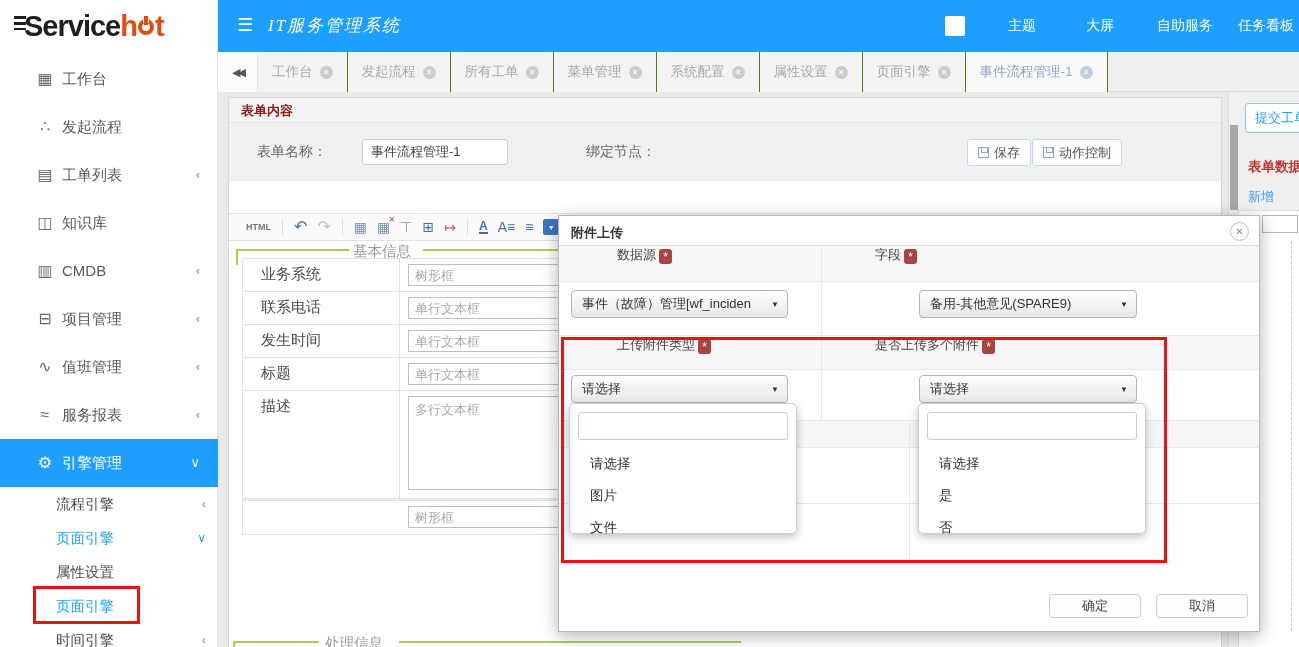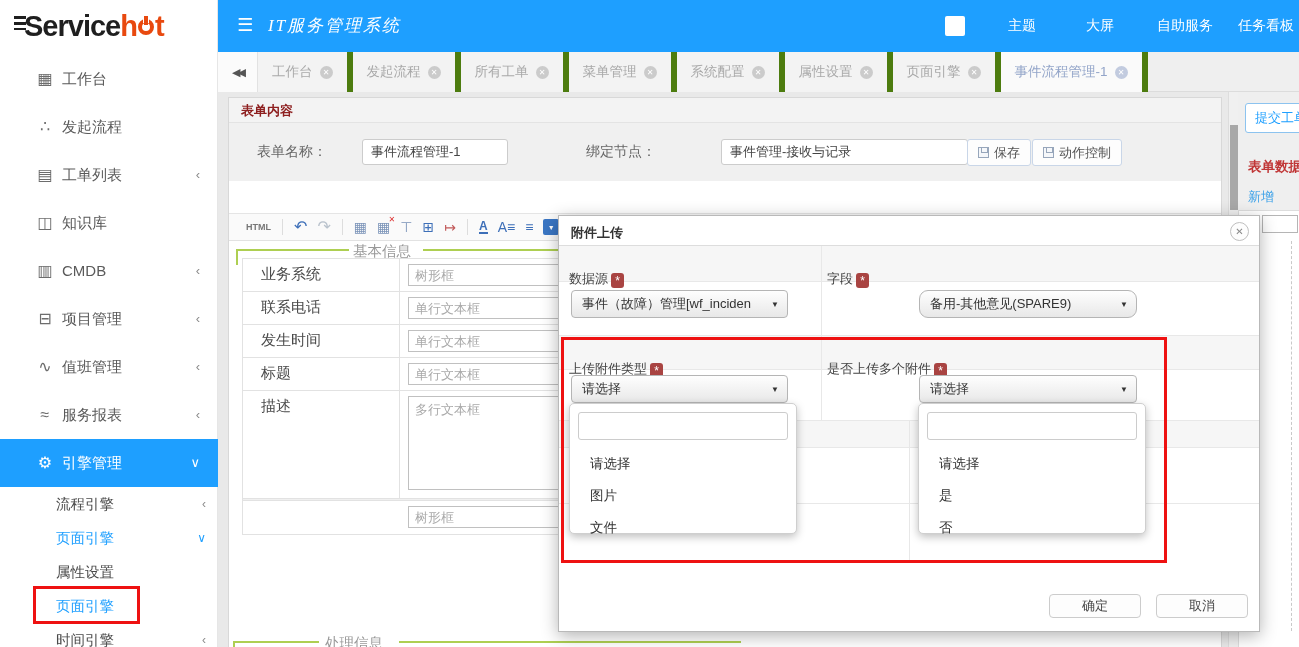--- a/index.html
+++ b/index.html
@@ -34,21 +34,21 @@
   .header { position:absolute; left:218px; top:0; width:1081px; height:52px; background:#1e9fff; color:#fff; z-index:4; }
   .hamburger { position:absolute; left:19px; top:14px; font-size:18px; cursor:pointer; }
   .app-title { position:absolute; left:50px; top:14px; font-size:17px; font-style:italic; letter-spacing:2px; font-family:"Liberation Serif","DejaVu Serif",serif; }
   .avatar-square { position:absolute; left:727px; top:16px; width:20px; height:20px; background:#fff; border-radius:2px; cursor:pointer; }
   .hmenu { position:absolute; top:17px; font-size:14px; cursor:pointer; white-space:nowrap; }
   .hm1{left:790px;} .hm2{left:868px;} .hm3{left:939px;} .hm4{left:1020px;}
 
   
   .tabbar { position:absolute; left:218px; top:52px; width:1081px; height:40px; background:#efefef; border-bottom:1px solid #dcdcdc; display:flex; z-index:4; }
   .collapse-btn { width:40px; height:40px; background:#fbfbfb; border-right:1px solid #e2e2e2; text-align:center; line-height:40px; color:#555; font-size:11px; letter-spacing:-3px; cursor:pointer; }
-  .tab { height:40px; line-height:40px; padding:0 14px; background:#f3f3f3; border-right:6px solid #4d7c0f; color:#a9a9a9; font-size:13.5px; white-space:nowrap; cursor:pointer; }
+  .tab { height:40px; line-height:40px; padding:0 14px; background:#f3f3f3; border-right:1px solid #4d7c0f; color:#a9a9a9; font-size:13.5px; white-space:nowrap; cursor:pointer; }
   .tab .tclose { display:inline-block; width:13px; height:13px; line-height:13px; margin-left:7px; border-radius:50%; background:#cbcbcb; color:#fff; font-size:8px; text-align:center; vertical-align:1px; cursor:pointer; }
   .tab.active { background:#fafafa; color:#93a5c9; }
   .tab.active .tclose { background:#c2cbdf; }
 
   
   .main-bg { position:absolute; left:218px; top:92px; width:1010px; height:555px; background:#e9e9e9; }
   .panel { position:absolute; left:228px; top:97px; width:994px; height:550px; background:#fff; border:1px solid #d8d8d8; border-bottom:none; overflow:hidden; }
   .panel-titlebar { position:absolute; left:0; top:0; width:100%; height:25px; background:#f3f3f3; border-bottom:1px solid #e3e3e3; line-height:25px; padding-left:12px; color:#8e2020; font-weight:bold; font-size:13px; }
   .meta-row { position:absolute; left:0; top:25px; width:100%; height:58px; background:#f0f0f0; }
   .meta-label { position:absolute; top:20px; color:#666; font-size:14px; }
@@ -107,21 +107,21 @@
   .rp-dash { position:absolute; left:52px; top:30px; height:390px; border-left:1px dashed #c9c9c9; }
 
   
   .modal { position:absolute; left:558px; top:215px; width:702px; height:417px; background:#fff; border:1px solid #b9b9b9; box-shadow:0 4px 16px rgba(0,0,0,0.3); z-index:50; }
   .modal-title { position:absolute; left:12px; top:8px; font-weight:bold; font-size:13px; color:#333; }
   .modal-close { position:absolute; right:10px; top:6px; width:19px; height:19px; border:1px solid #bfbfbf; border-radius:50%; color:#888; font-size:10px; text-align:center; line-height:17px; background:#fdfdfd; cursor:pointer; }
   .mrow { position:absolute; left:0; width:100%; }
   .mrow.gray { background:#f6f6f6; }
   .mrow.bline { border-bottom:1px solid #e8e8e8; }
   .mhdr { border-bottom:1px solid #ddd; }
-  .mlabel { position:absolute; top:24px; font-size:13px; color:#444; white-space:nowrap; }
+  .mlabel { position:absolute; top:0; font-size:13px; color:#444; white-space:nowrap;margin-left:48px; }
   .req-badge { display:inline-block; width:13px; height:15px; margin-left:3px; background:#a94442; border-radius:3px; color:#fff; font-size:12px; text-align:center; line-height:17px; vertical-align:-2px; }
   .vdiv { position:absolute; width:1px; background:#e8e8e8; }
   .sel { position:absolute; height:28px; border:1px solid #b5b5b5; border-radius:4px; background:linear-gradient(#fefefe,#e8e8e8); color:#333; font-size:13px; line-height:26px; padding:0 24px 0 10px; white-space:nowrap; overflow:hidden; cursor:pointer; }
   .sel .scaret { position:absolute; right:8px; top:0; font-size:8px; line-height:28px; color:#333; }
   .ddpanel { position:absolute; width:228px; height:131px; background:#fff; border:1px solid #cfcfcf; border-radius:5px; box-shadow:0 3px 8px rgba(0,0,0,0.25); z-index:70; }
   .dd-search { position:absolute; left:8px; top:8px; width:210px; height:28px; border:1px solid #ccc; border-radius:3px; background:#fff; font-family:inherit; padding:0 6px; }
   .dd-opt { position:absolute; left:0; width:100%; height:31px; line-height:31px; padding-left:20px; font-size:13.5px; color:#333; cursor:pointer; }
   .modal-btn { position:absolute; width:92px; height:24px; border:1px solid #ccc; border-radius:4px; background:#fdfdfd; color:#444; font-size:13px; text-align:center; line-height:22px; cursor:pointer; }
   .red-box-modal { position:absolute; left:2px; top:121px; width:606px; height:226px; border:3px solid #ee1111; z-index:80; pointer-events:none; }
 </style>
@@ -222,21 +222,20 @@
   </div>
 
   <div class="main-bg"></div>
   <div class="panel">
     <div class="panel-titlebar">表单内容</div>
 
     <div class="meta-row">
       <span class="meta-label ml1">表单名称：</span>
       <input class="meta-input mi1" value="事件流程管理-1" style="">
       <span class="meta-label ml2">绑定节点：</span>
-      <input class="meta-input mi2" value="事件管理-接收与记录" style="">
       <button class="meta-btn mb1"><span class="icon-floppy"></span><span>保存</span></button>
       <button class="meta-btn mb2"><span class="icon-floppy"></span><span>动作控制</span></button>
     </div>
 
     <div class="toolbar">
       <span class="tbi tb-html">HTML</span>
       <span class="tbsep"></span>
       <span class="tbi tb-undo">↶</span>
       <span class="tbi tb-redo">↷</span>
       <span class="tbsep"></span>
@@ -327,21 +326,21 @@
       <span class="modal-title">附件上传</span>
       <span class="modal-close">✕</span>
     </div>
 
     <div class="mrow gray bline" style="top:30px;height:36px;">
       <span class="mlabel" style="left:10px;"><span>数据源</span><span class="req-badge">*</span></span>
       <span class="mlabel" style="left:268px;"><span>字段</span><span class="req-badge">*</span></span>
     </div>
     <div class="mrow bline" style="top:66px;height:54px;">
       <div class="sel" style="left:12px;top:8px;width:217px;"><span>事件（故障）管理[wf_inciden</span><span class="scaret">▼</span></div>
-      <div class="sel" style="left:360px;top:8px;width:218px;border-radius:9px;"><span>备用-其他意见(SPARE9)</span><span class="scaret">▼</span></div>
+      <div class="sel" style="left:360px;top:8px;width:218px;"><span>备用-其他意见(SPARE9)</span><span class="scaret">▼</span></div>
     </div>
     <div class="mrow gray bline" style="top:120px;height:34px;">
       <span class="mlabel" style="left:10px;"><span>上传附件类型</span><span class="req-badge">*</span></span>
       <span class="mlabel" style="left:268px;"><span>是否上传多个附件</span><span class="req-badge">*</span></span>
     </div>
     <div class="mrow bline" style="top:154px;height:51px;">
       <div class="sel" style="left:12px;top:5px;width:217px;"><span>请选择</span><span class="scaret">▼</span></div>
       <div class="sel" style="left:360px;top:5px;width:218px;"><span>请选择</span><span class="scaret">▼</span></div>
     </div>
     <div class="mrow gray bline" style="top:205px;height:27px;"></div>

